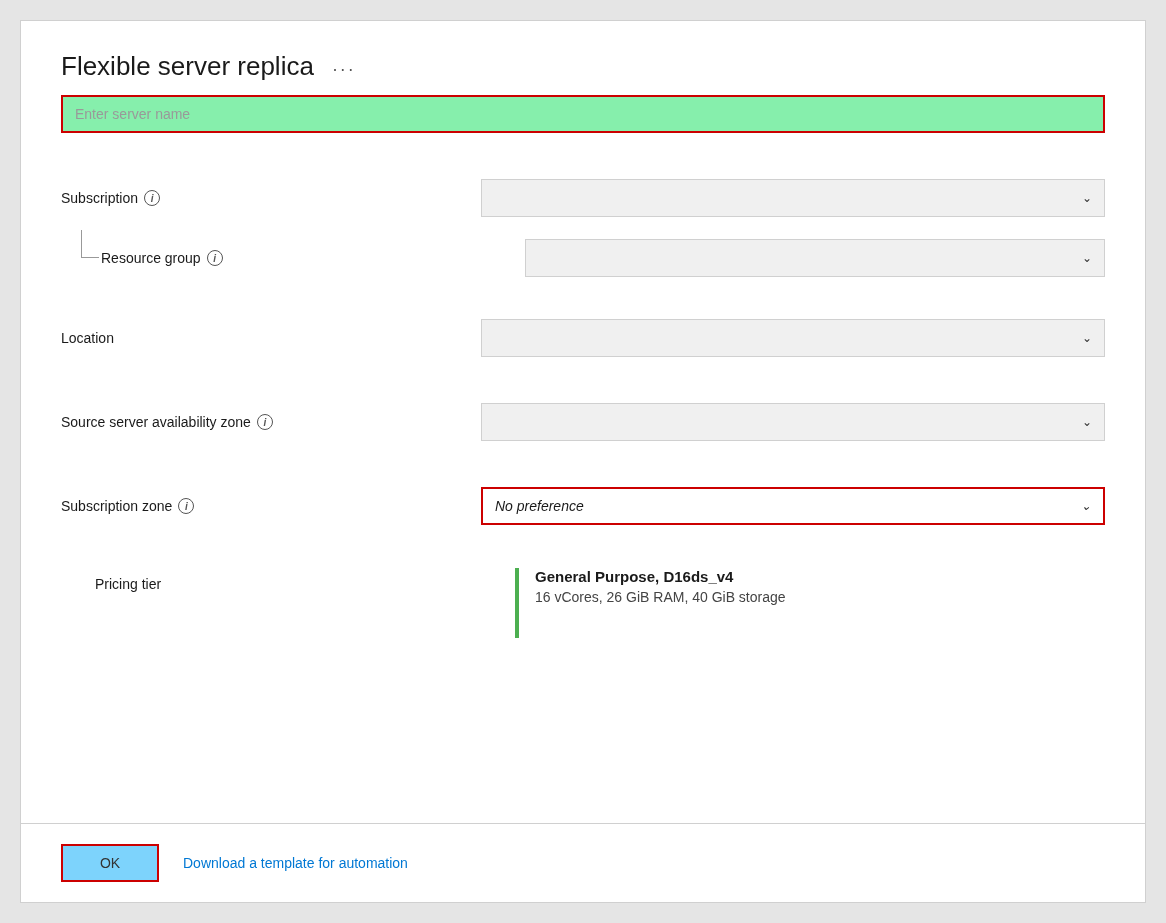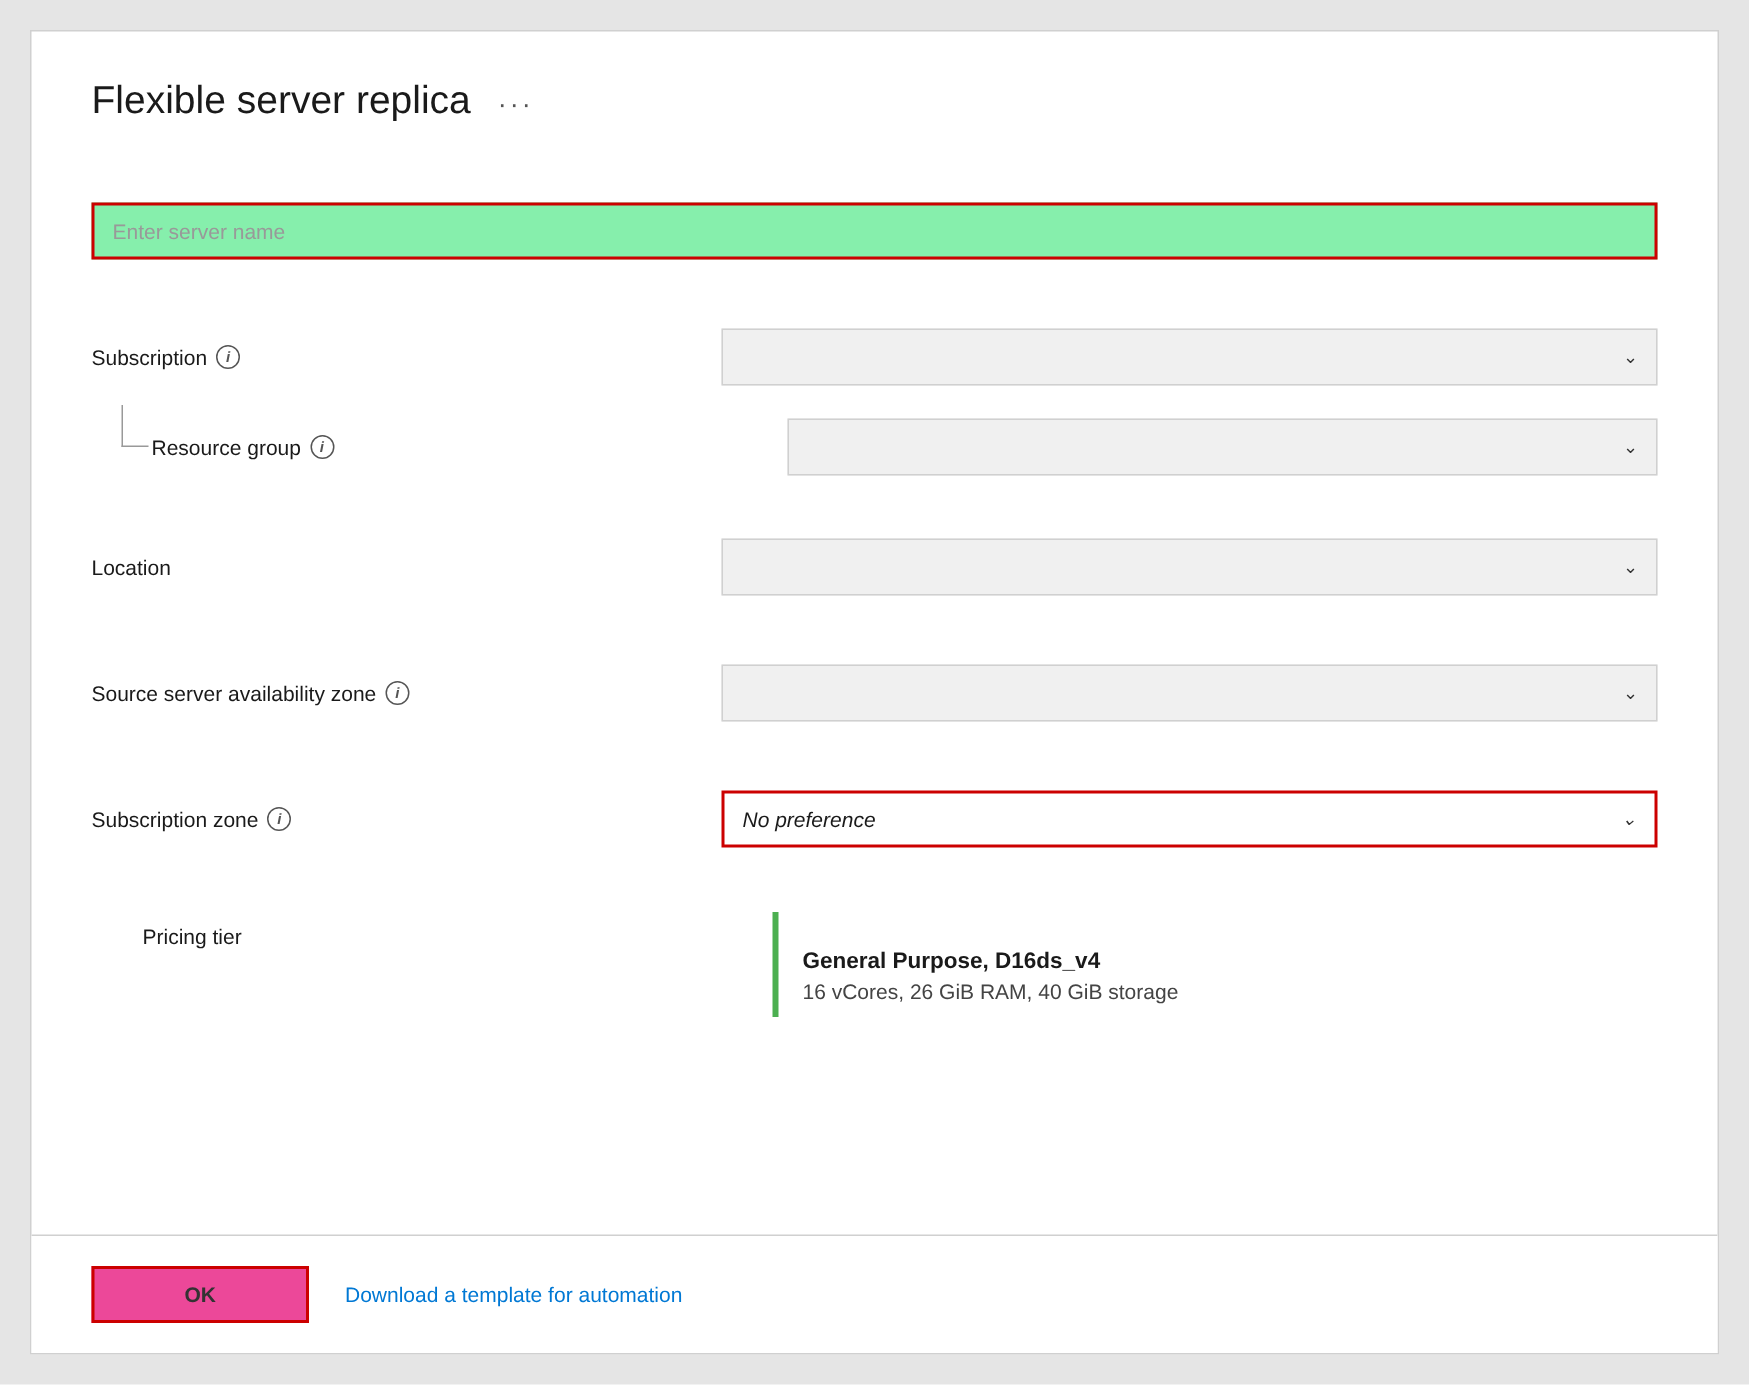--- a/index.html
+++ b/index.html
@@ -29,21 +29,20 @@
 
     .dialog-body {
       flex: 1;
       padding: 30px 40px;
     }
 
     .dialog-title-row {
       display: flex;
       align-items: flex-end;
       gap: 12px;
-      margin-bottom: 40px;
     }
 
     .dialog-title {
       font-size: 26px;
       font-weight: 400;
       color: #1a1a1a;
     }
 
     .ellipsis-btn {
       background: none;
@@ -232,49 +231,47 @@
     .pricing-text {
       display: flex;
       flex-direction: column;
       gap: 4px;
     }
 
     .pricing-tier-name {
       font-size: 15px;
       font-weight: 700;
       color: #1a1a1a;
-      margin-top: 24px;
     }
 
     .pricing-tier-details {
       font-size: 14px;
       color: #444;
     }
 
     .dialog-footer {
       border-top: 1px solid #d0d0d0;
       padding: 20px 40px;
       display: flex;
       align-items: center;
       gap: 24px;
       background: #fff;
     }
 
     .ok-button {
-      width: 145px;
+      width: 98px;
       height: 38px;
-      background: #ec4899;
+      background: #7dd3fc;
       border: 2px solid #cc0000;
       cursor: pointer;
       font-size: 14px;
       color: #333;
       display: flex;
       align-items: center;
       justify-content: center;
-      font-weight: bold;
     }
 
     .template-link {
       font-size: 14px;
       color: #0078d4;
       cursor: pointer;
       text-decoration: none;
     }
 
     .separator-row {

